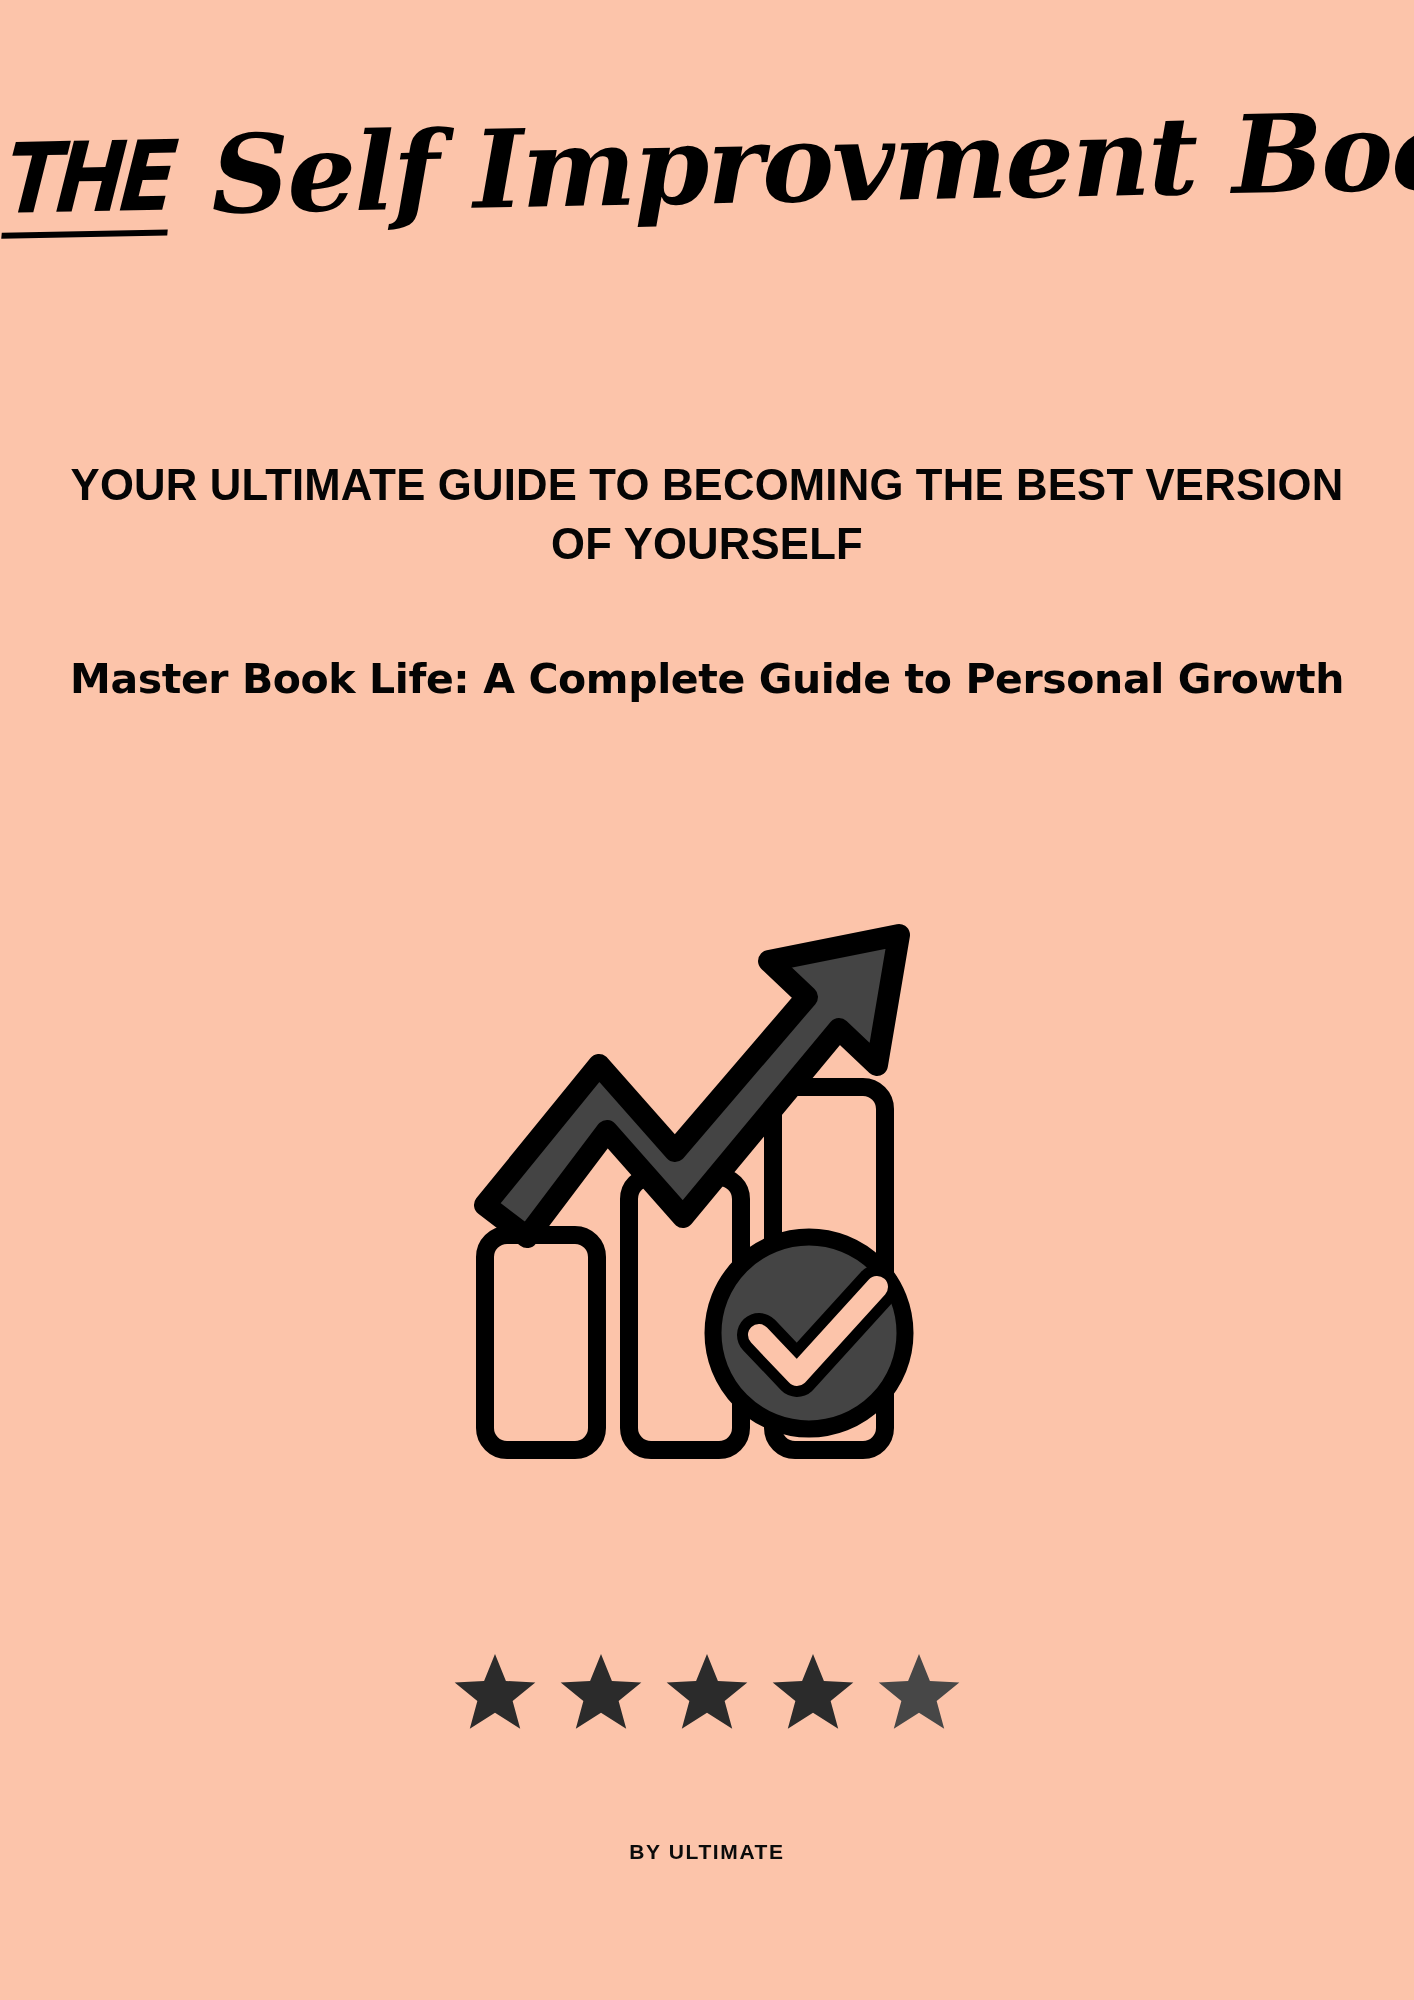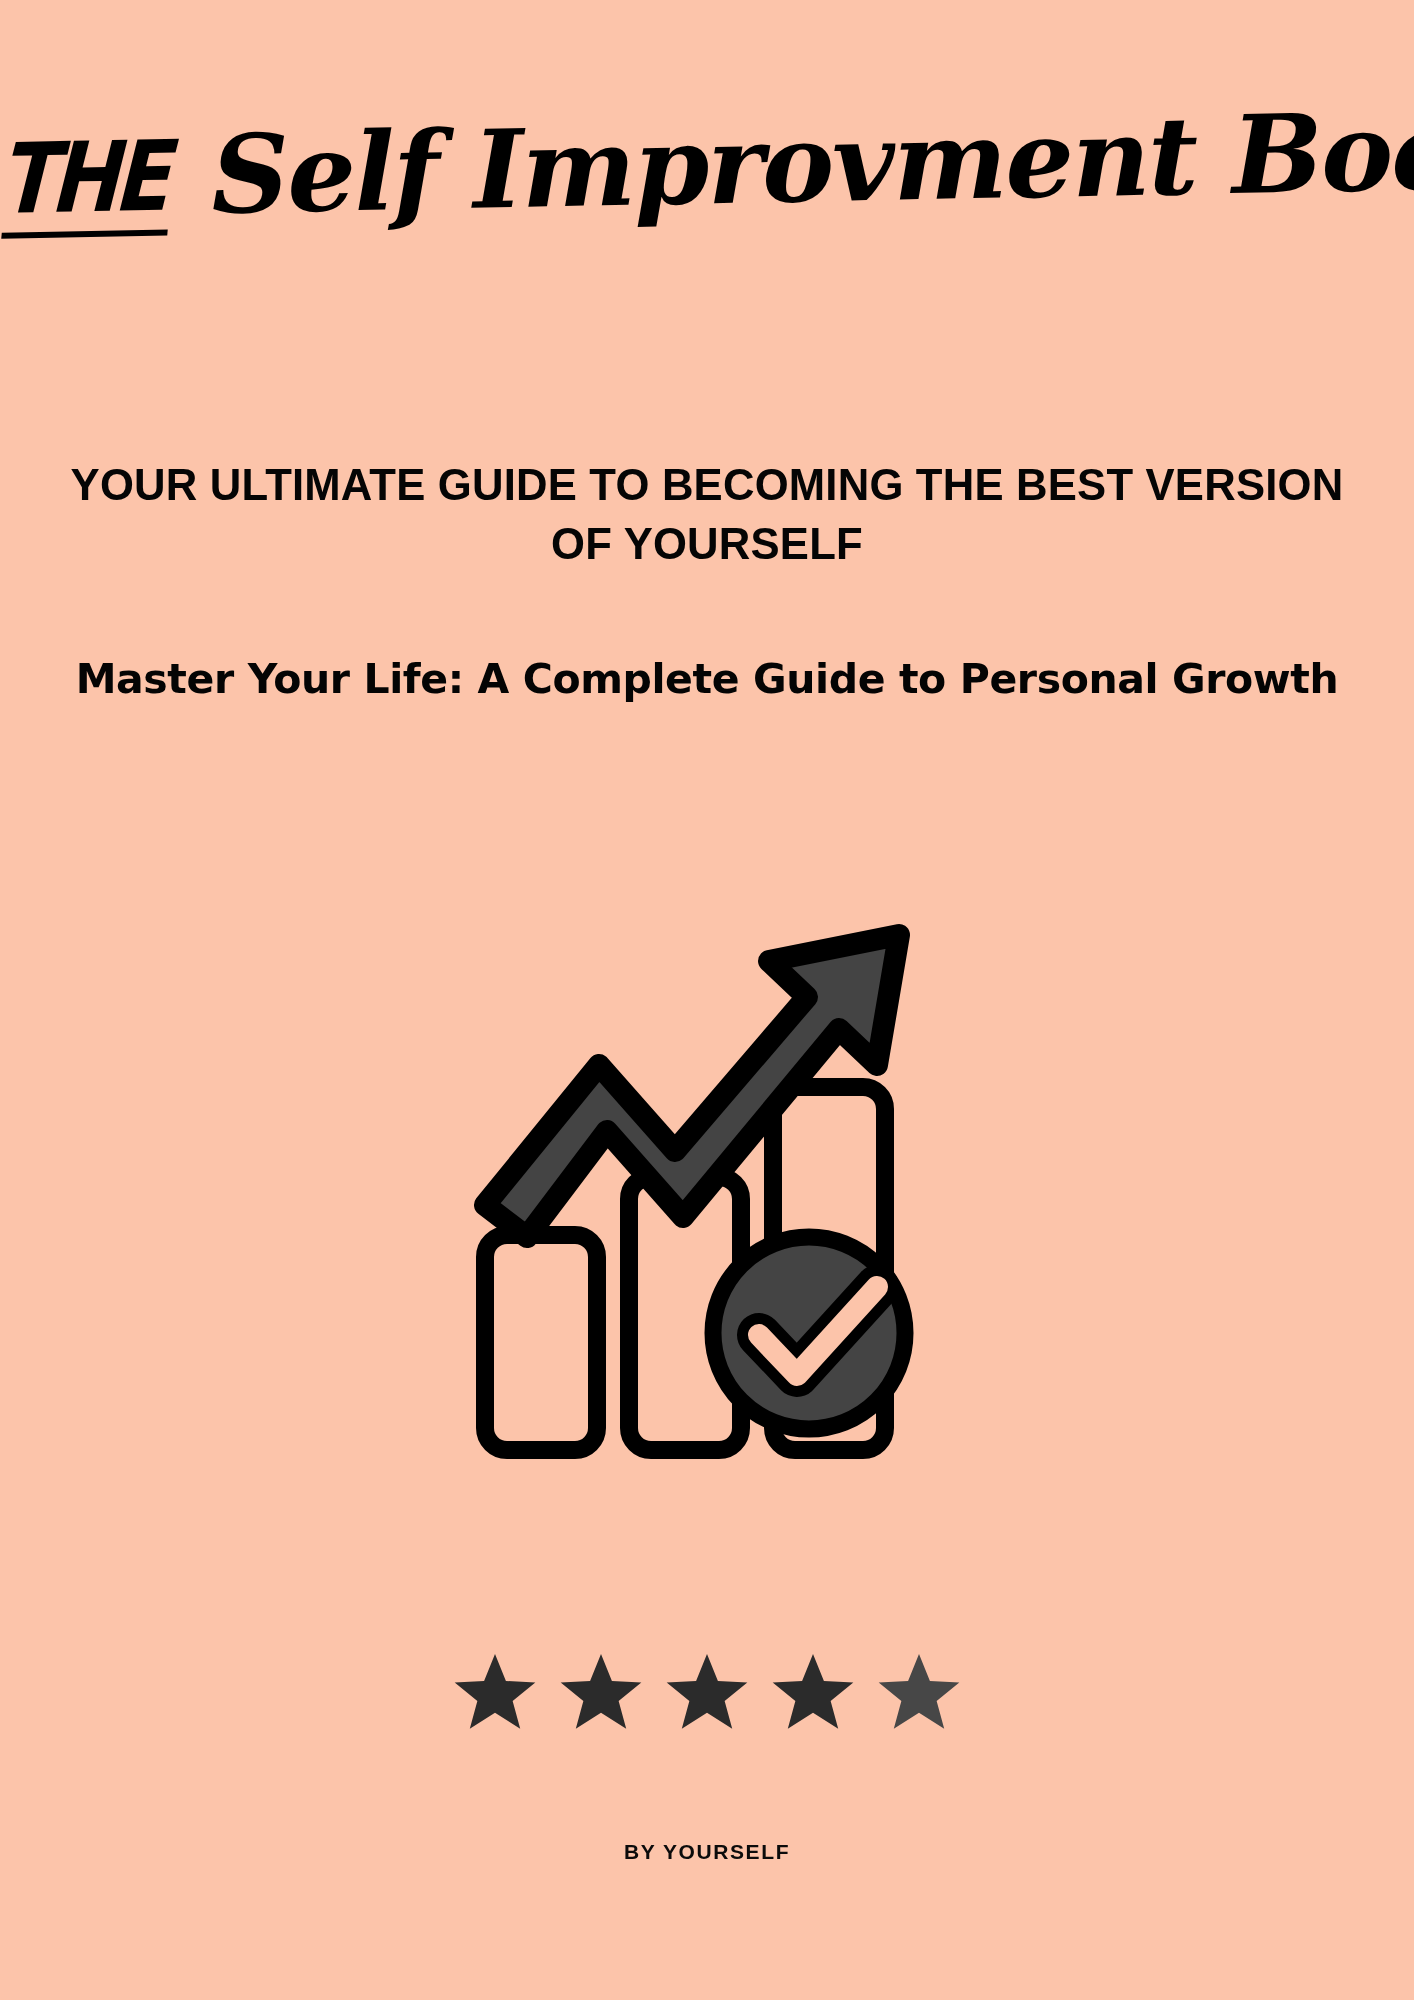--- a/index.html
+++ b/index.html
@@ -141,21 +141,21 @@
 <body>
 
 <div class="cover">
 
   <div class="title-block">
     <div class="title"><span class="the-word">THE</span><span class="script"> Self Improvment Book</span></div>
   </div>
 
   <div class="subtitle">YOUR ULTIMATE GUIDE TO BECOMING THE BEST VERSION OF YOURSELF</div>
 
-  <div class="tagline">Master Your Life: A Complete Guide to Personal Growth</div>
+  <div class="tagline">Master Book Life: A Complete Guide to Personal Growth</div>
 
   <div class="graphic">
     <svg viewBox="0 0 520 620" xmlns="http://www.w3.org/2000/svg">
 
       <g>
         <rect x="38" y="330" width="112" height="215" rx="22" ry="22" fill="#fcc4aa" stroke="#000000" stroke-width="18"></rect>
       </g>
 
       <g>
         <rect x="182" y="272" width="112" height="273" rx="22" ry="22" fill="#fcc4aa" stroke="#000000" stroke-width="18"></rect>
@@ -198,15 +198,15 @@
       <polygon points="50,4 63,36 98,38 71,60 80,93 50,74 20,93 29,60 2,38 37,36" fill="#2b2b2b"></polygon>
     </svg>
     <svg class="star-svg" viewBox="0 0 100 96">
       <polygon points="50,4 63,36 98,38 71,60 80,93 50,74 20,93 29,60 2,38 37,36" fill="#2b2b2b"></polygon>
     </svg>
     <svg class="star-svg" viewBox="0 0 100 96">
       <polygon points="50,4 63,36 98,38 71,60 80,93 50,74 20,93 29,60 2,38 37,36" fill="#474747"></polygon>
     </svg>
   </div>
 
-  <div class="byline">BY YOURSELF</div>
+  <div class="byline">BY ULTIMATE</div>
 
 </div>
 
 </body></html>

